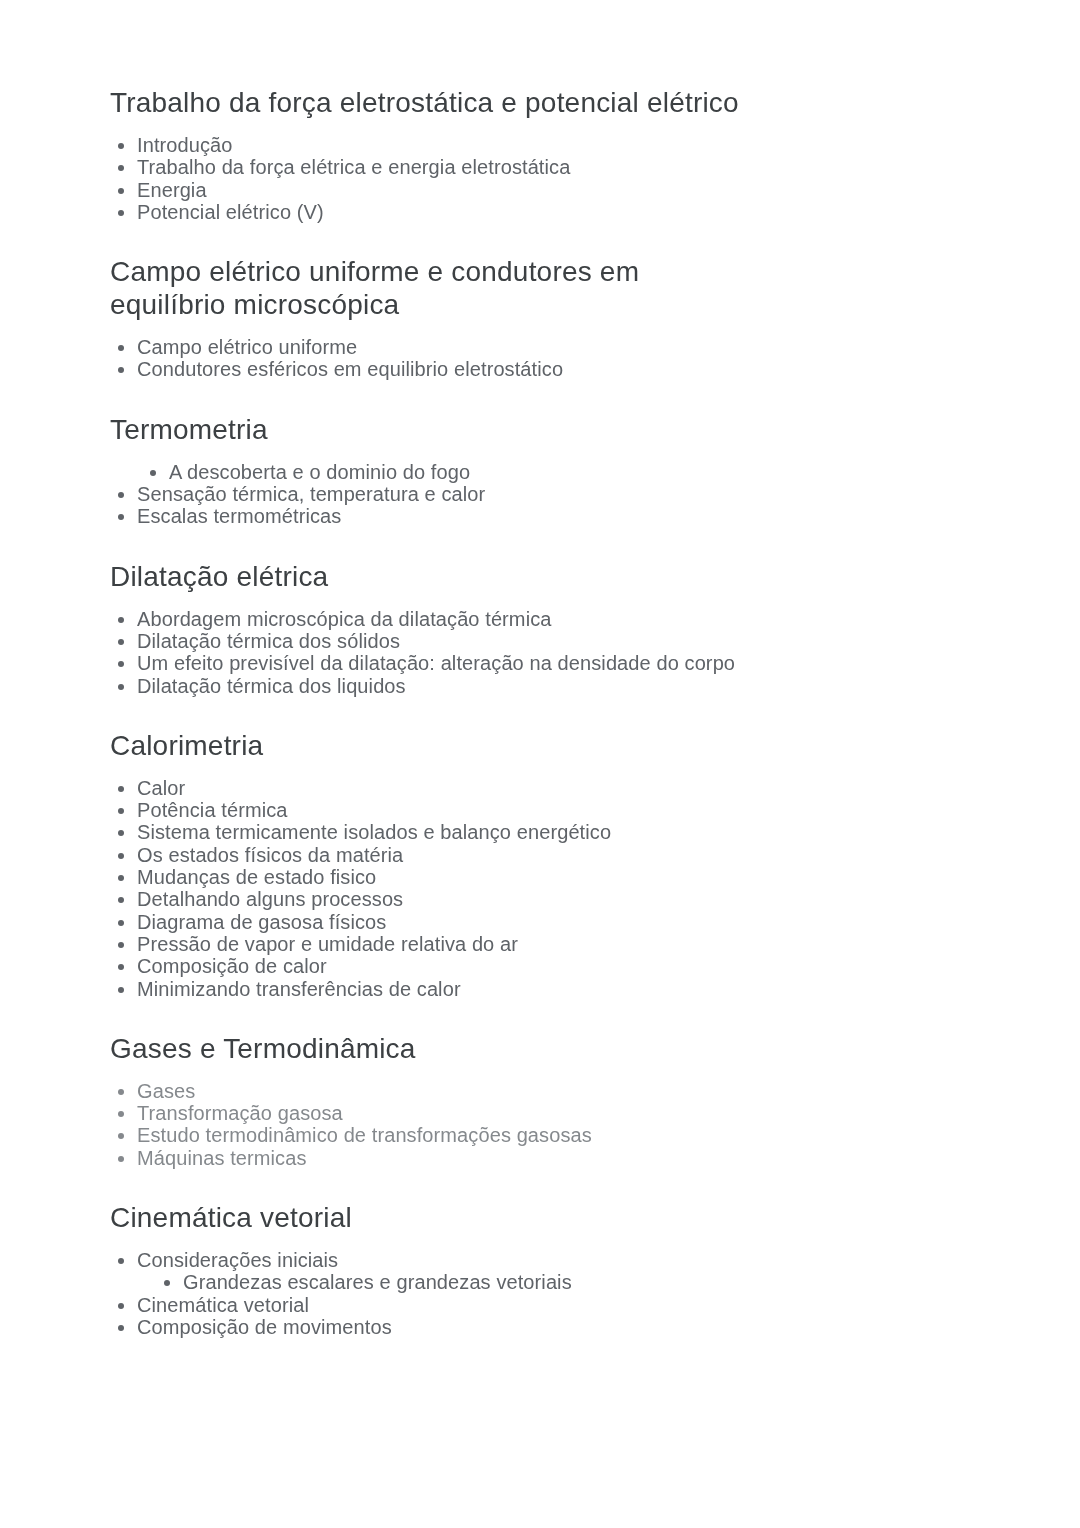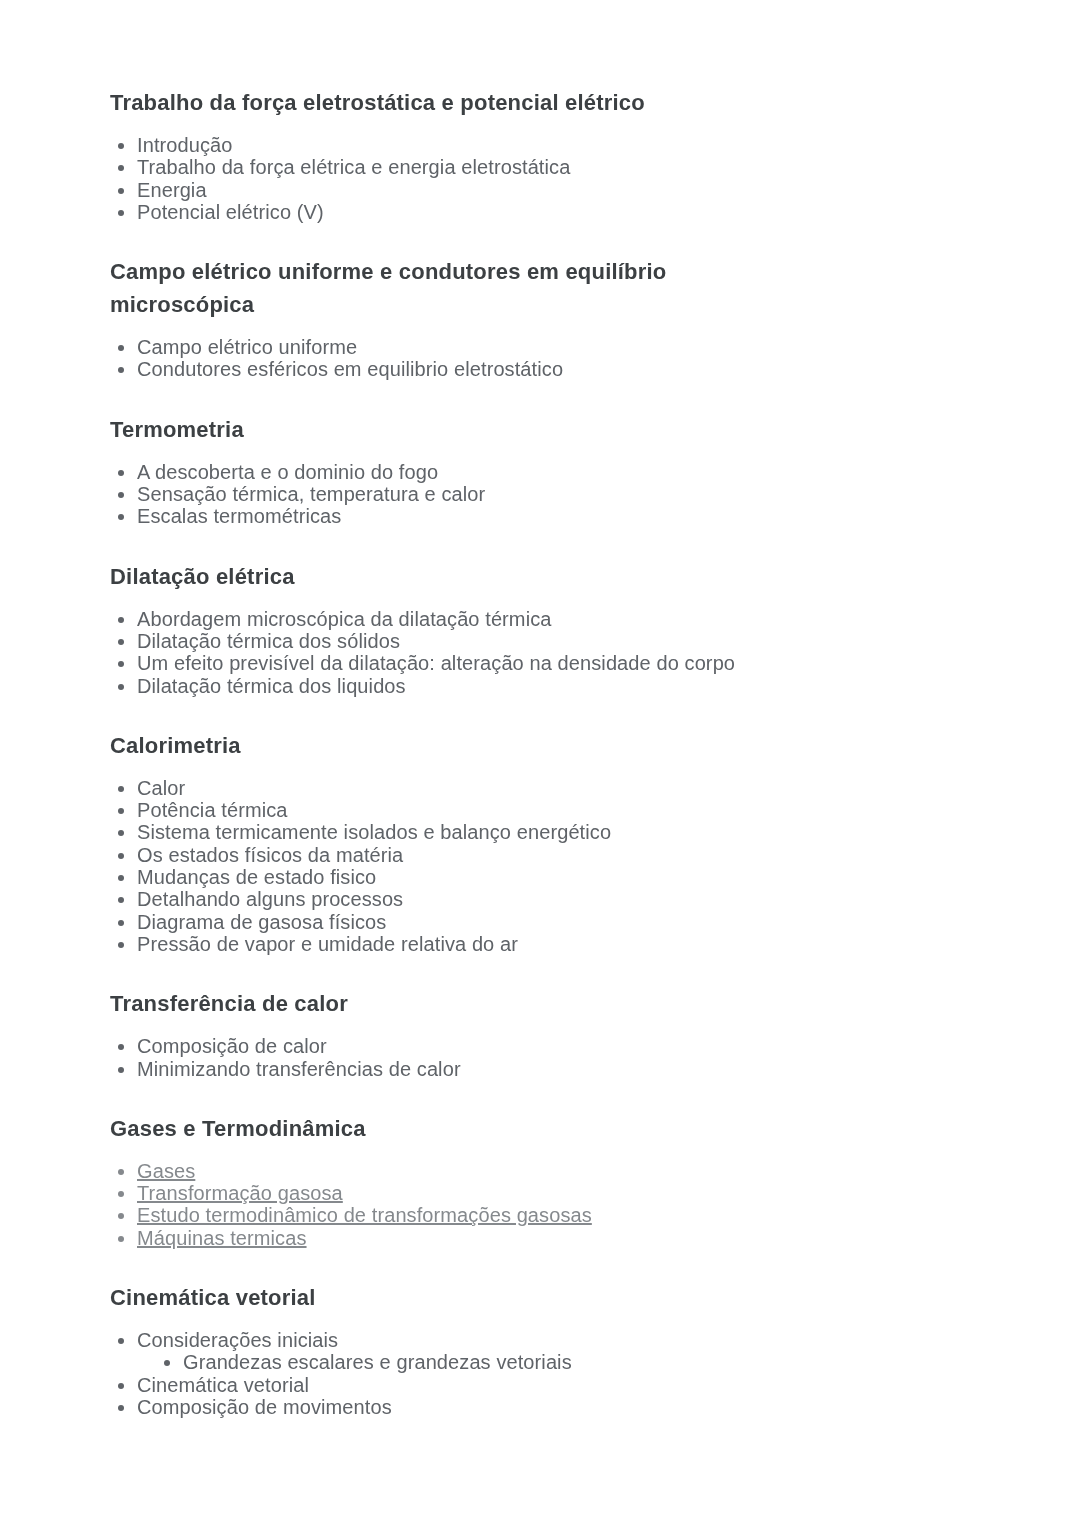--- a/index.html
+++ b/index.html
@@ -13,44 +13,43 @@
     background: #ffffff;
     box-sizing: border-box;
     font-family: "Liberation Sans", sans-serif;
   }
   .content {
     padding: 86px 40px 40px 110px;
     max-width: 650px;
     box-sizing: content-box;
   }
   .section h2 {
-    font-size: 22px;
+    font-size: 28px;
     line-height: 33px;
-    font-weight: 700;
+    font-weight: 400;
     color: #3c4043;
     letter-spacing: 0.2px;
     margin: 32px 0 15px 0;
   }
   .section:first-child h2 {
     margin-top: 0;
   }
   .section ul {
     margin: 0;
     padding: 0 0 0 27px;
     list-style: disc outside;
   }
   .section li {
     font-size: 20px;
     line-height: 22.3px;
     color: #5f6368;
     letter-spacing: 0.1px;
   }
   .section li.muted {
     color: #85898d;
-    text-decoration: underline;
   }
 </style>
 </head>
 <body>
 
 <div class="page" style="background: rgb(255, 255, 255);">
   <main class="content">
   <section class="section">
     <h2 style="color: rgb(60, 64, 67);">Trabalho da força eletrostática e potencial elétrico</h2>
     <ul>
@@ -65,21 +64,21 @@
     <h2 style="color: rgb(60, 64, 67);">Campo elétrico uniforme e condutores em equilíbrio microscópica</h2>
     <ul>
           <li style="color: rgb(95, 99, 104);">Campo elétrico uniforme</li>
           <li style="color: rgb(95, 99, 104);">Condutores esféricos em equilibrio eletrostático</li>
         </ul>
   </section>
 
   <section class="section">
     <h2 style="color: rgb(60, 64, 67);">Termometria</h2>
     <ul>
-          <li style="color: rgb(95, 99, 104);">A descoberta e o dominio do fogo</li>
+          <li style="color: rgb(95, 99, 104); margin-left: 32px;">A descoberta e o dominio do fogo</li>
           <li style="color: rgb(95, 99, 104);">Sensação térmica, temperatura e calor</li>
           <li style="color: rgb(95, 99, 104);">Escalas termométricas</li>
         </ul>
   </section>
 
   <section class="section">
     <h2 style="color: rgb(60, 64, 67);">Dilatação elétrica</h2>
     <ul>
           <li style="color: rgb(95, 99, 104);">Abordagem microscópica da dilatação térmica</li>
           <li style="color: rgb(95, 99, 104);">Dilatação térmica dos sólidos</li>
@@ -101,21 +100,20 @@
     <ul>
           <li style="color: rgb(95, 99, 104);">Os estados físicos da matéria</li>
           <li style="color: rgb(95, 99, 104);">Mudanças de estado fisico</li>
           <li style="color: rgb(95, 99, 104);">Detalhando alguns processos</li>
           <li style="color: rgb(95, 99, 104);">Diagrama de gasosa físicos</li>
           <li style="color: rgb(95, 99, 104);">Pressão de vapor e umidade relativa do ar</li>
         </ul>
   </section>
 
   <section class="section">
-    <h2 style="color: rgb(60, 64, 67);">Transferência de calor</h2>
     <ul>
           <li style="color: rgb(95, 99, 104);">Composição de calor</li>
           <li style="color: rgb(95, 99, 104);">Minimizando transferências de calor</li>
         </ul>
   </section>
 
   <section class="section">
     <h2 style="color: rgb(60, 64, 67);">Gases e Termodinâmica</h2>
     <ul>
           <li class="muted" style="color: rgb(133, 137, 141);">Gases</li>

